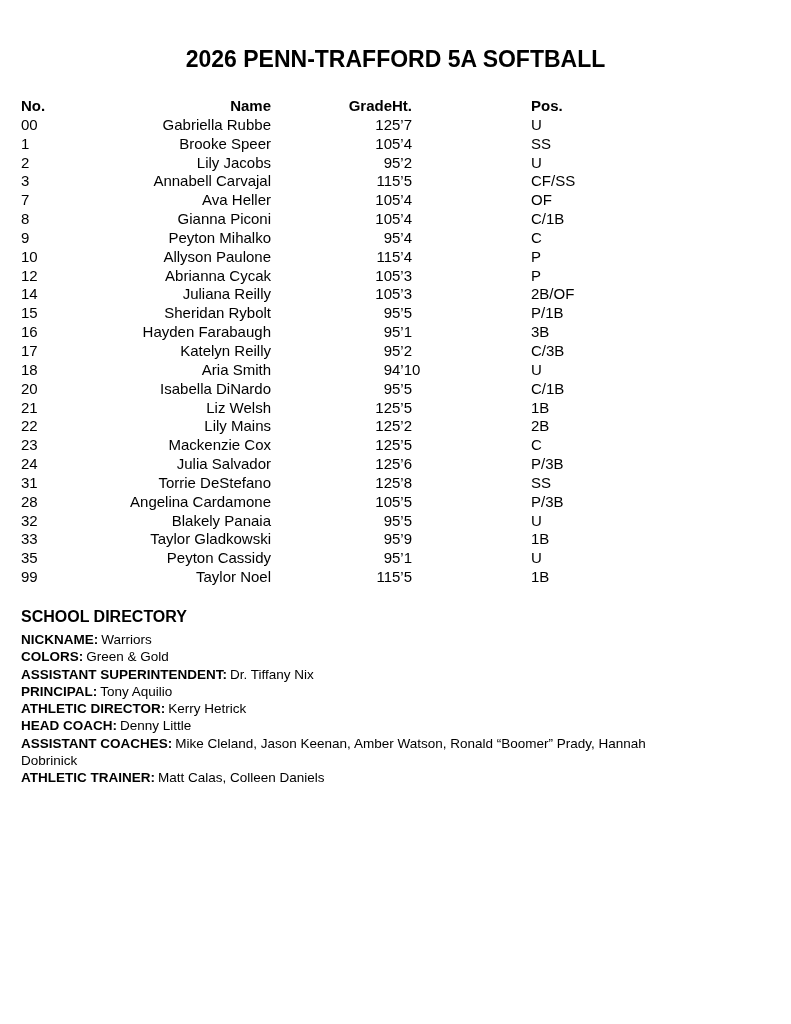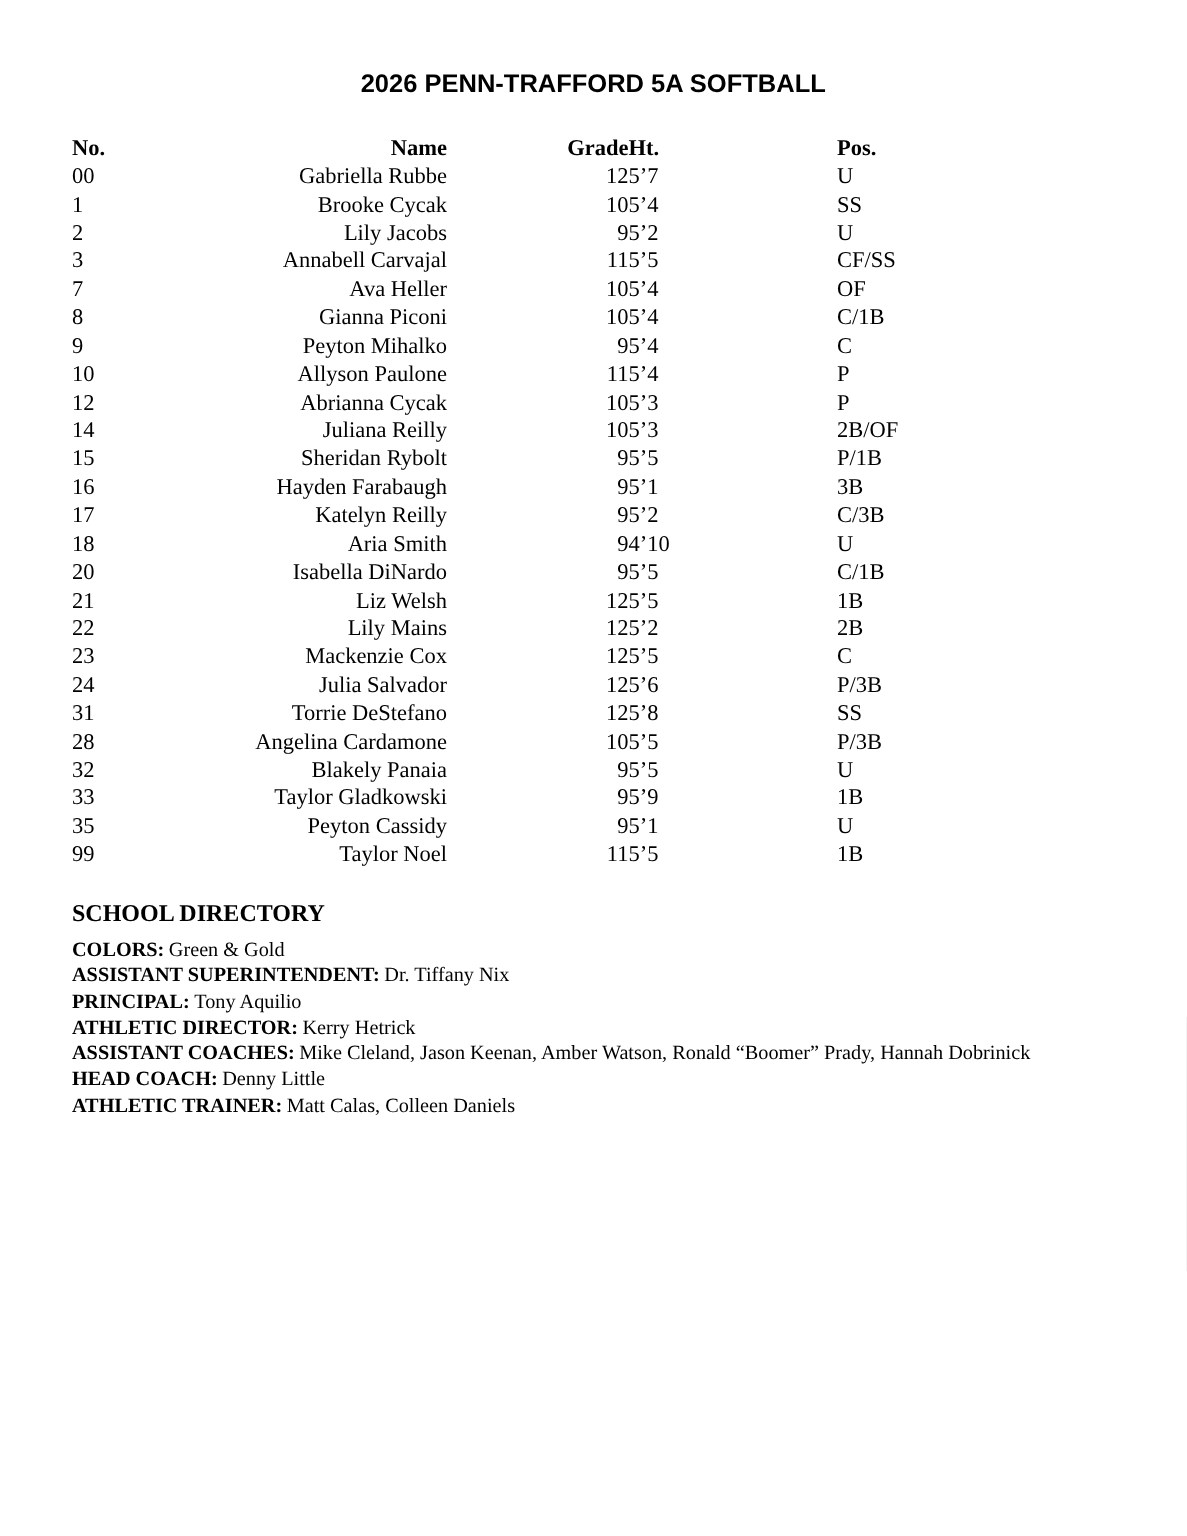--- a/index.html
+++ b/index.html
@@ -10,29 +10,28 @@
     height: 1024px;
     background: #ffffff;
     color: #000000;
     position: relative;
     margin: 0 auto;
     overflow: hidden;
   }
   .page-title {
     margin-top: 46px;
     text-align: center;
-    font-size: 17px;
+    font-size: 23px;
     font-weight: bold;
     letter-spacing: 0px;
     color: #000000;
   }
   .content {
-    padding-left: 48px;
+    padding-left: 21px;
     padding-right: 90px; 
-    font-family: Liberation Serif, serif;
   }
   .roster {
     margin-top: 24px;
     font-size: 15px;
   }
   .roster-row {
     display: grid;
     grid-template-columns: 92px 158px 121px 139px 143px;
     line-height: 18.85px;
     align-items: baseline;
@@ -77,21 +76,21 @@
 
       <div class="roster-row">
           <span class="col-no">00</span>
           <span class="col-name">Gabriella Rubbe</span>
           <span class="col-grade">12</span>
           <span class="col-ht">5’7</span>
           <span class="col-pos">U</span>
         </div>
         <div class="roster-row">
           <span class="col-no">1</span>
-          <span class="col-name">Brooke Cycak</span>
+          <span class="col-name">Brooke Speer</span>
           <span class="col-grade">10</span>
           <span class="col-ht">5’4</span>
           <span class="col-pos">SS</span>
         </div>
         <div class="roster-row">
           <span class="col-no">2</span>
           <span class="col-name">Lily Jacobs</span>
           <span class="col-grade">9</span>
           <span class="col-ht">5’2</span>
           <span class="col-pos">U</span>
@@ -248,37 +247,40 @@
           <span class="col-name">Taylor Noel</span>
           <span class="col-grade">11</span>
           <span class="col-ht">5’5</span>
           <span class="col-pos">1B</span>
         </div>
     </div>
 
     <div class="directory">
       <div class="directory-heading">SCHOOL DIRECTORY</div>
 
+      <div class="dir-line">
+          <span class="dir-label">NICKNAME:</span><span>Warriors</span>
+        </div>
         <div class="dir-line">
           <span class="dir-label">COLORS:</span><span>Green &amp; Gold</span>
         </div>
         <div class="dir-line">
           <span class="dir-label">ASSISTANT SUPERINTENDENT:</span><span>Dr. Tiffany Nix</span>
         </div>
         <div class="dir-line">
           <span class="dir-label">PRINCIPAL:</span><span>Tony Aquilio</span>
         </div>
         <div class="dir-line">
           <span class="dir-label">ATHLETIC DIRECTOR:</span><span>Kerry Hetrick</span>
         </div>
         <div class="dir-line">
+          <span class="dir-label">HEAD COACH:</span><span>Denny Little</span>
+        </div>
+        <div class="dir-line">
           <span class="dir-label">ASSISTANT COACHES:</span><span>Mike Cleland, Jason Keenan, Amber Watson, Ronald “Boomer” Prady, Hannah Dobrinick</span>
-        </div>
-        <div class="dir-line">
-          <span class="dir-label">HEAD COACH:</span><span>Denny Little</span>
         </div>
         <div class="dir-line">
           <span class="dir-label">ATHLETIC TRAINER:</span><span>Matt Calas, Colleen Daniels</span>
         </div>
     </div>
 
   </div>
 </div>
 
 </body></html>

